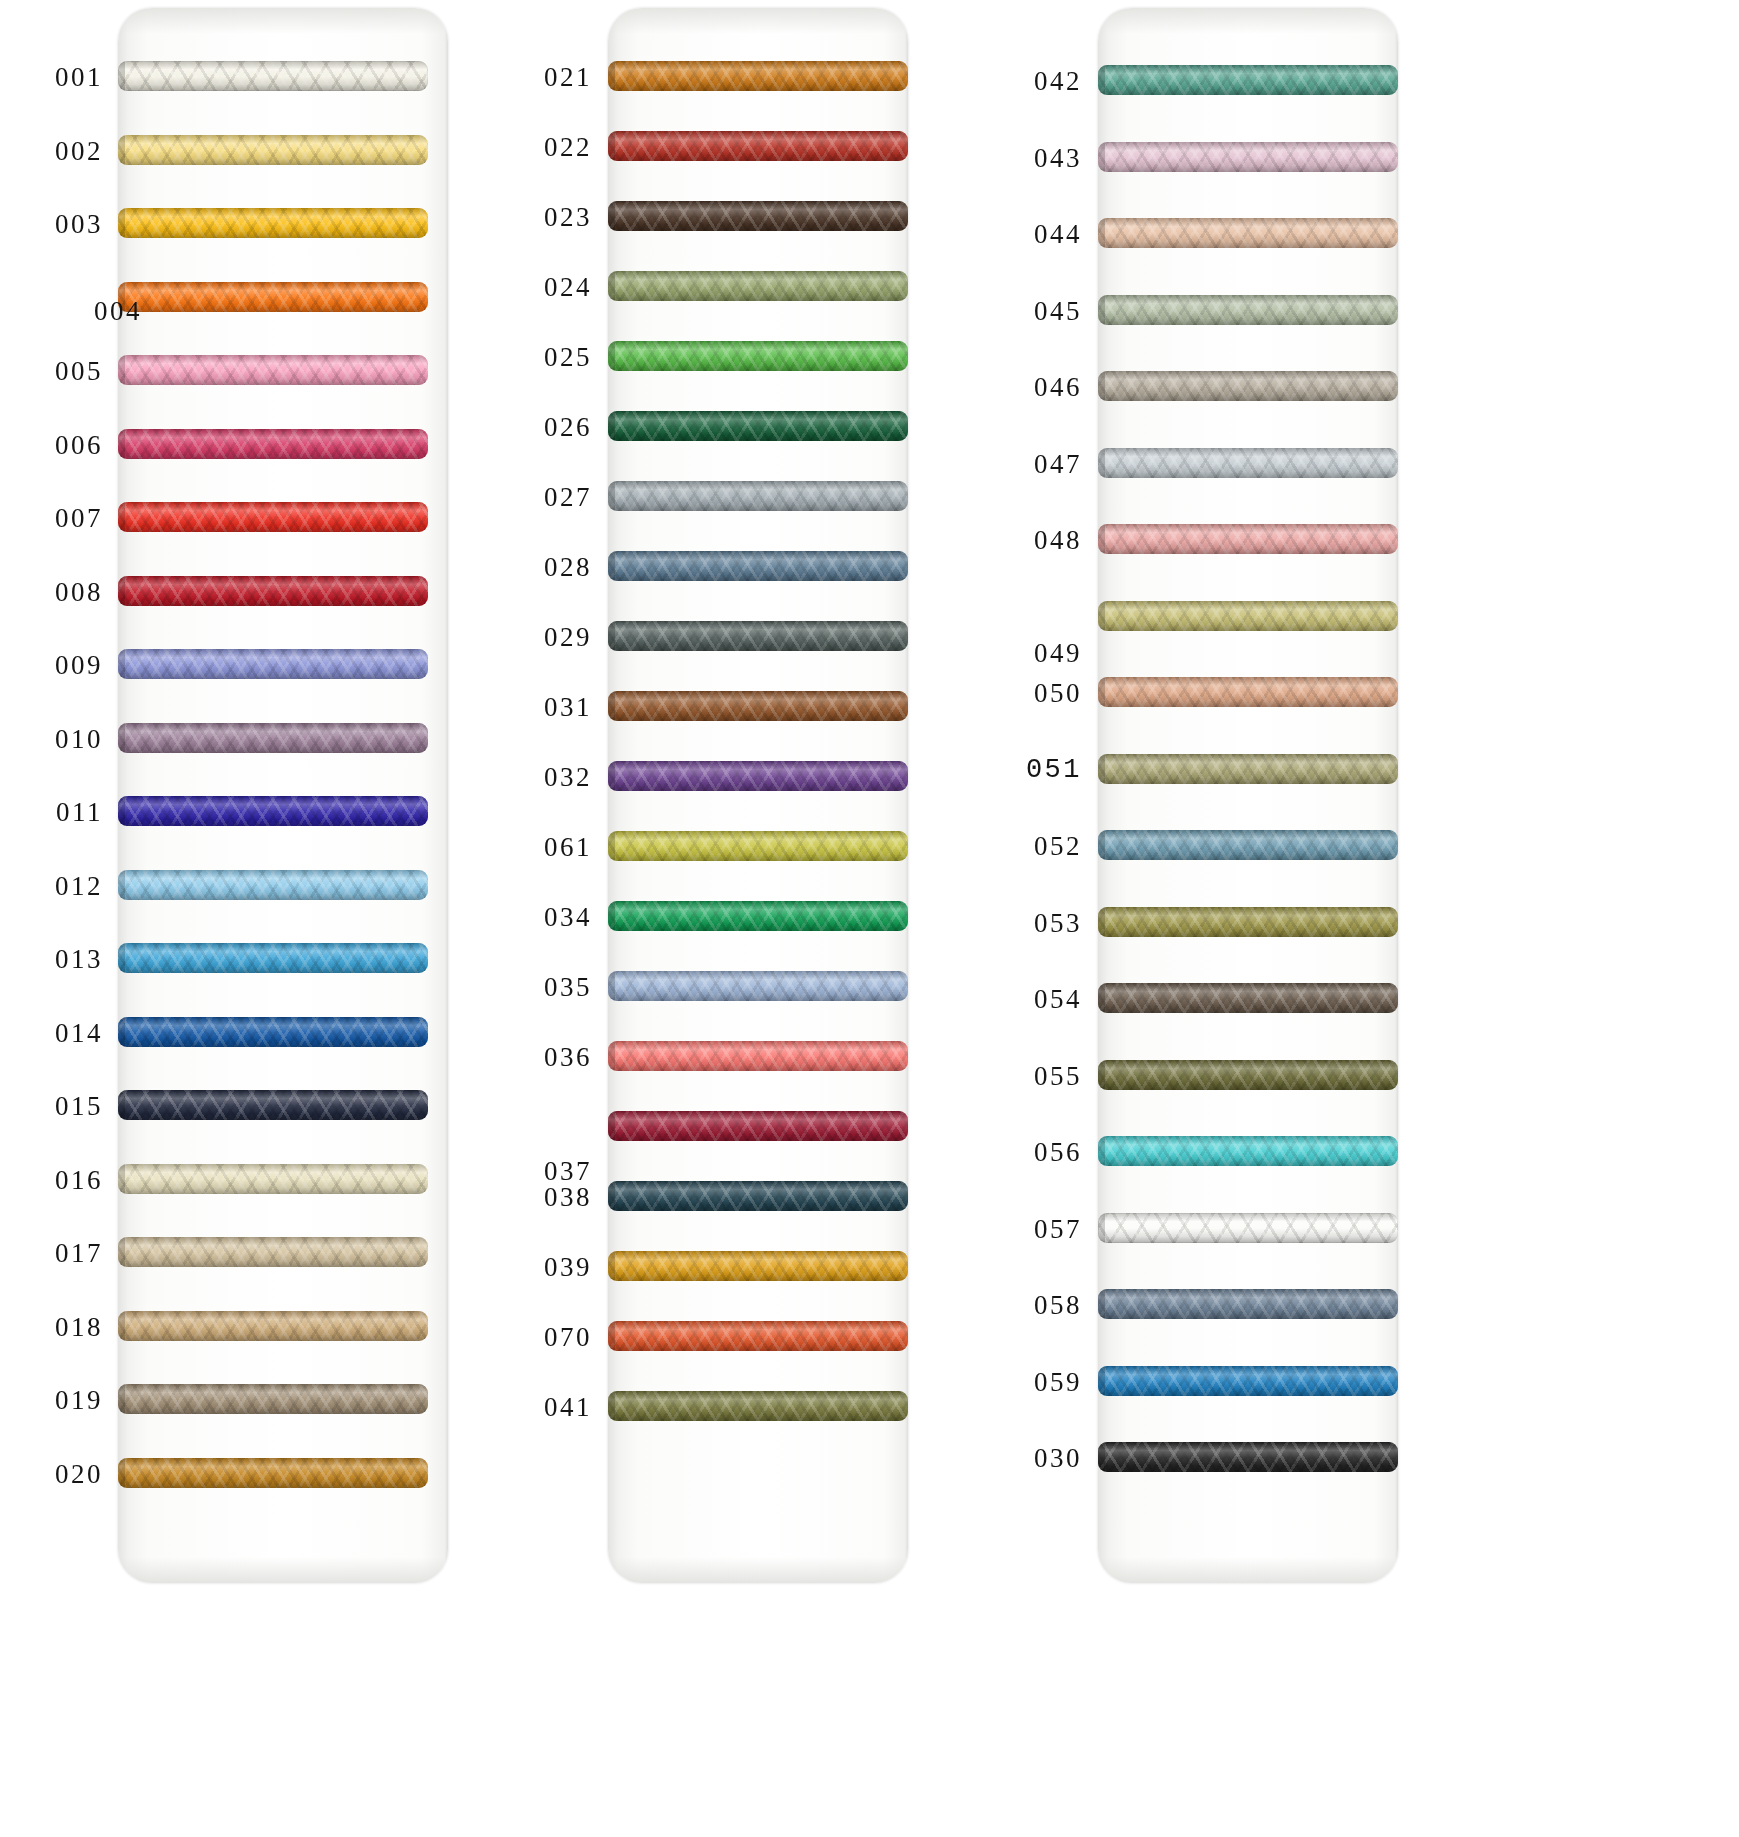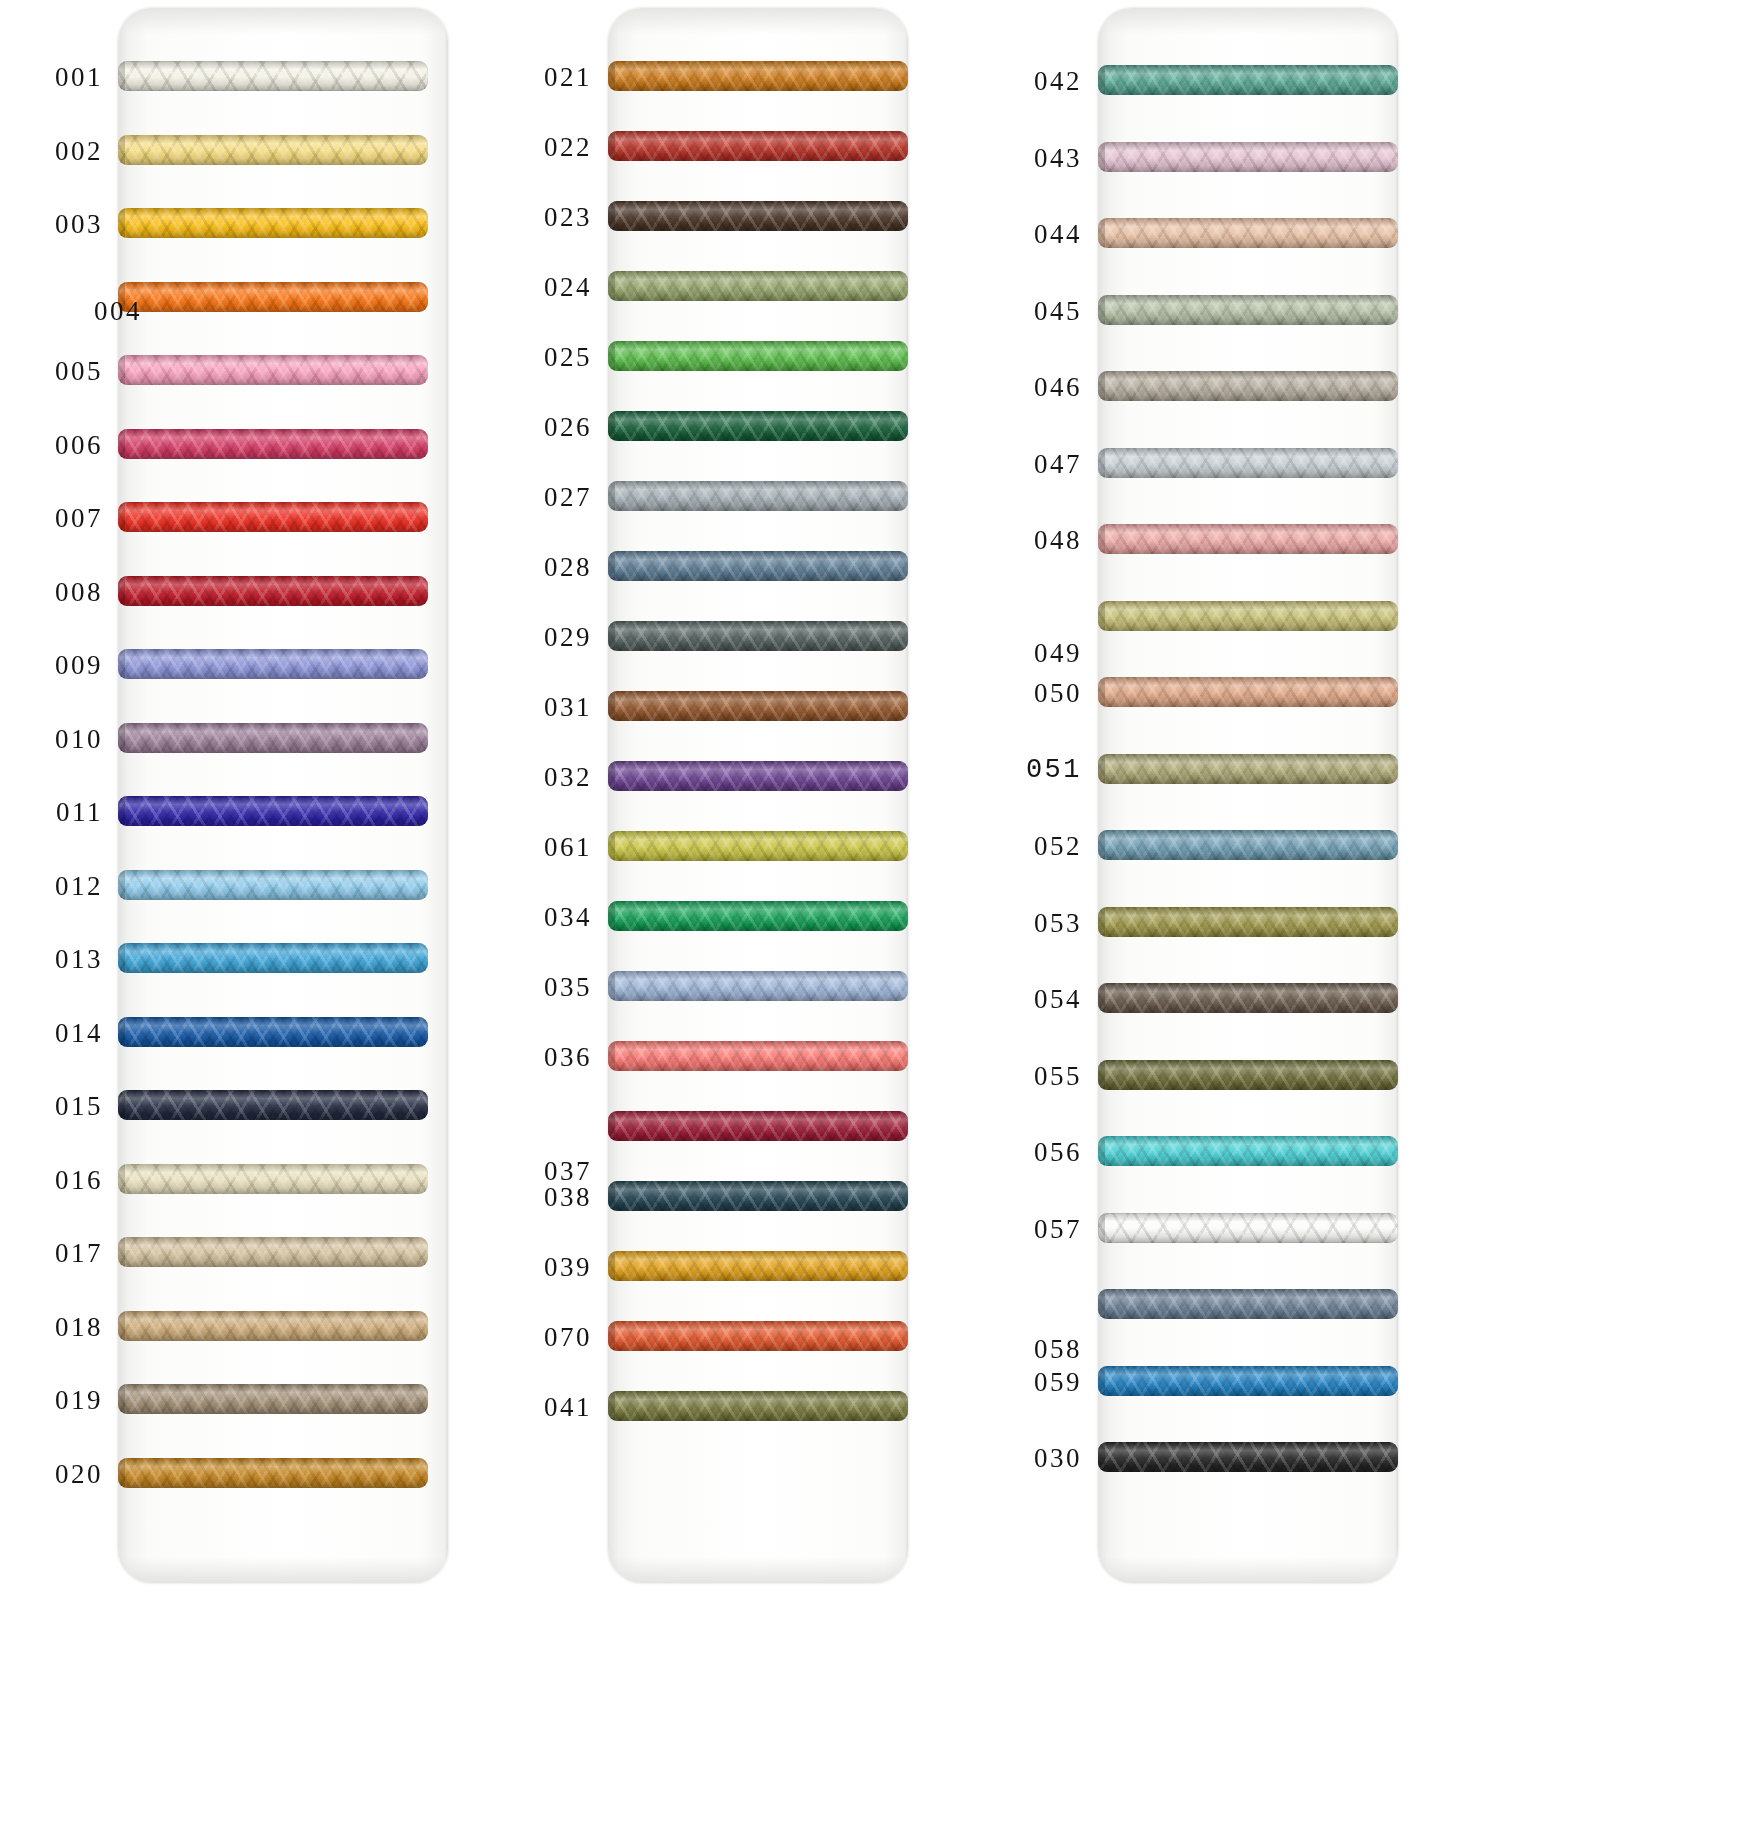--- a/index.html
+++ b/index.html
@@ -457,21 +457,21 @@
           <div class="braid"></div>
           <div class="shade"></div>
           <div class="endcap"></div>
         </div>
         <div class="swatch-label" style="left: 0px; width: 102px; top: 1228.5px;">057</div>
         <div class="cord" style="left: 118px; width: 300px; top: 1304px; height: 30px; background: rgb(106, 127, 149);">
           <div class="braid"></div>
           <div class="shade"></div>
           <div class="endcap"></div>
         </div>
-        <div class="swatch-label" style="left: 0px; width: 102px; top: 1305px; margin-top: 44px;">058</div>
+        <div class="swatch-label" style="left: 0px; width: 102px; top: 1305px;">058</div>
         <div class="cord" style="left: 118px; width: 300px; top: 1380.5px; height: 30px; background: rgb(30, 127, 192);">
           <div class="braid"></div>
           <div class="shade"></div>
           <div class="endcap"></div>
         </div>
         <div class="swatch-label" style="left: 0px; width: 102px; top: 1381.5px;">059</div>
         <div class="cord" style="left: 118px; width: 300px; top: 1457px; height: 30px; background: rgb(38, 38, 38);">
           <div class="braid"></div>
           <div class="shade"></div>
           <div class="endcap"></div>

